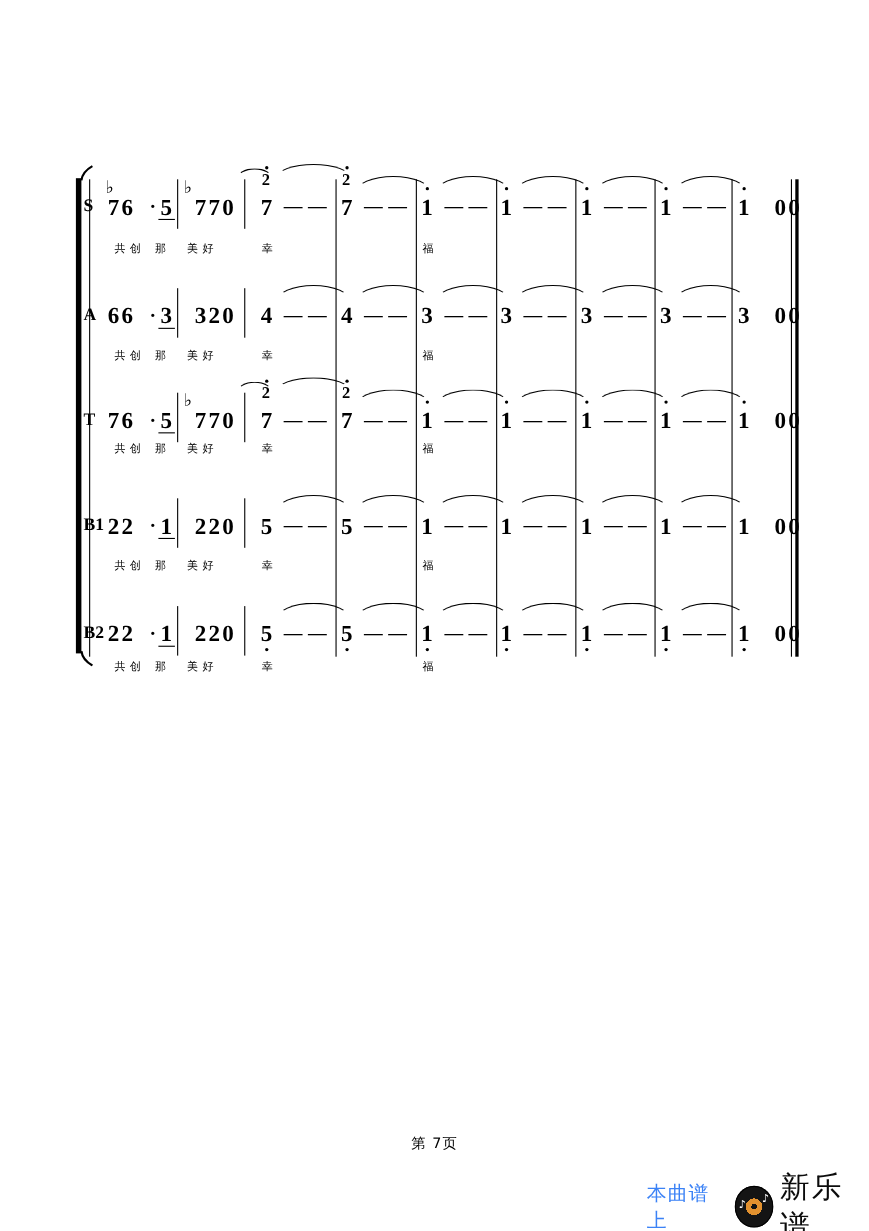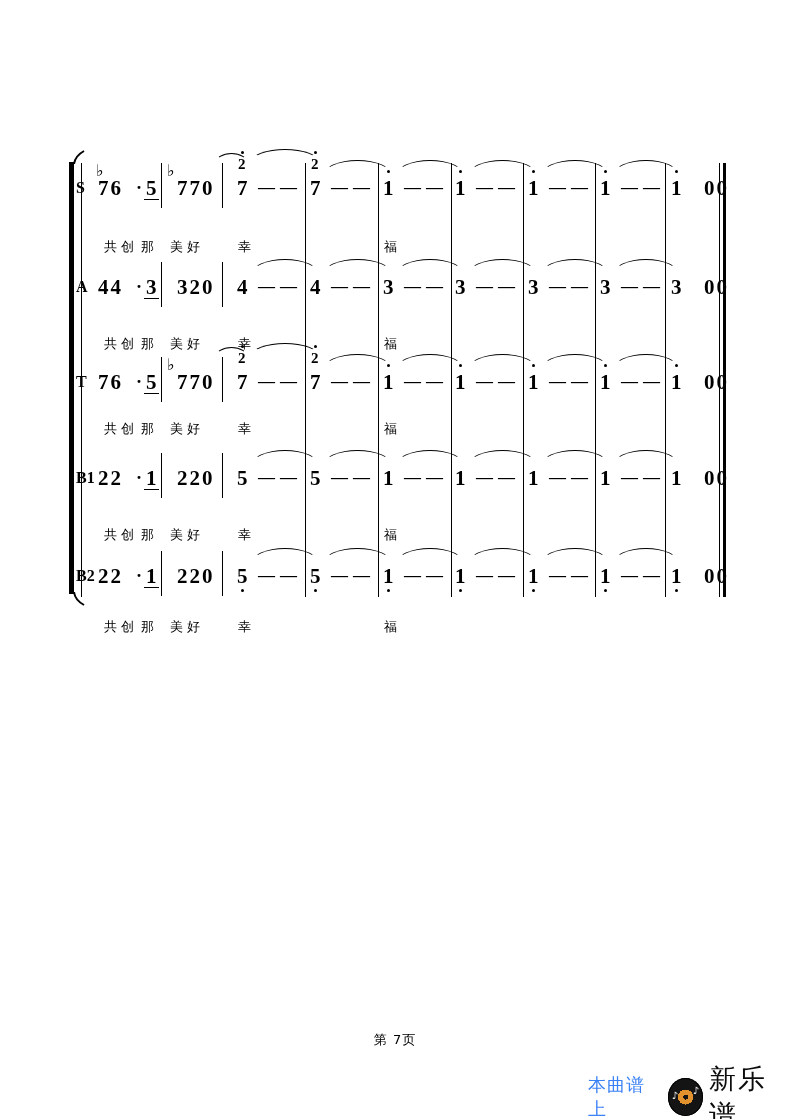--- a/index.html
+++ b/index.html
@@ -13,22 +13,22 @@
        letter-spacing:2px;white-space:nowrap;font-family:"Liberation Serif","DejaVu Serif",serif;}
   .flat{top:13px;font-size:16px;line-height:20px;letter-spacing:0;}
   .dotaug{font-size:18px;letter-spacing:0;}
   .eighth{letter-spacing:0;height:25px;border-bottom:1.6px solid #000;padding:0 2px;}
   .grace{position:absolute;top:8px;font-size:15px;font-weight:bold;line-height:16px;}
   .dsh{font-size:17px;letter-spacing:0;}
   .odot{position:absolute;width:3px;height:3px;border-radius:50%;background:#000;}
   .odot.hi{top:22px;}
   .odot.lo{top:53px;}
   .odot.gd{top:3px;}
-  .lyr{position:absolute;font-family:"DejaVu Sans","Liberation Sans",sans-serif;font-size:13px;
-       letter-spacing:4px;white-space:nowrap;margin-top:19px;}
+  .lyr{position:absolute;font-family:"DejaVu Sans","Liberation Sans",sans-serif;font-size:10px;
+       letter-spacing:4px;white-space:nowrap;}
   .r0 .lyr{top:71px}.r1 .lyr{top:69px}.r2 .lyr{top:59px}.r3 .lyr{top:69px}.r4 .lyr{top:63px}
 
   
   .bl{position:absolute;width:1px;background:#000;}
   .bl-s{top:15px;height:45px;}
   .bl-l{top:163px;height:434px;}
   .final-thick{width:3px;}
 
   
   .tie{position:absolute;top:12px;height:14px;border-top:1.5px solid #000;
@@ -141,21 +141,21 @@
   <span class="lyr ly1">共创</span>
   <span class="lyr ly2">那</span>
   <span class="lyr ly3">美好</span>
   <span class="lyr ly4">幸</span>
   <span class="lyr ly5">福</span>
 </div>
 
 <div class="row r1" style="top:247px">
   <span class="vlabel">A</span>
   <span class="num flat cf1"></span>
-  <span class="num cm1">44</span>
+  <span class="num cm1">66</span>
   <span class="num dotaug cd1">·</span>
   <span class="num eighth ce1">3</span>
   <span class="bl bl-s b1"></span>
   <span class="num cm2">320</span>
   <span class="bl bl-s b2"></span>
   <span class="num cn3">4</span>
   <span class="num dsh cda3">—</span>
   <span class="num dsh cdb3">—</span>
   <span class="num cn4">4</span>
   <span class="num dsh cda4">—</span>

